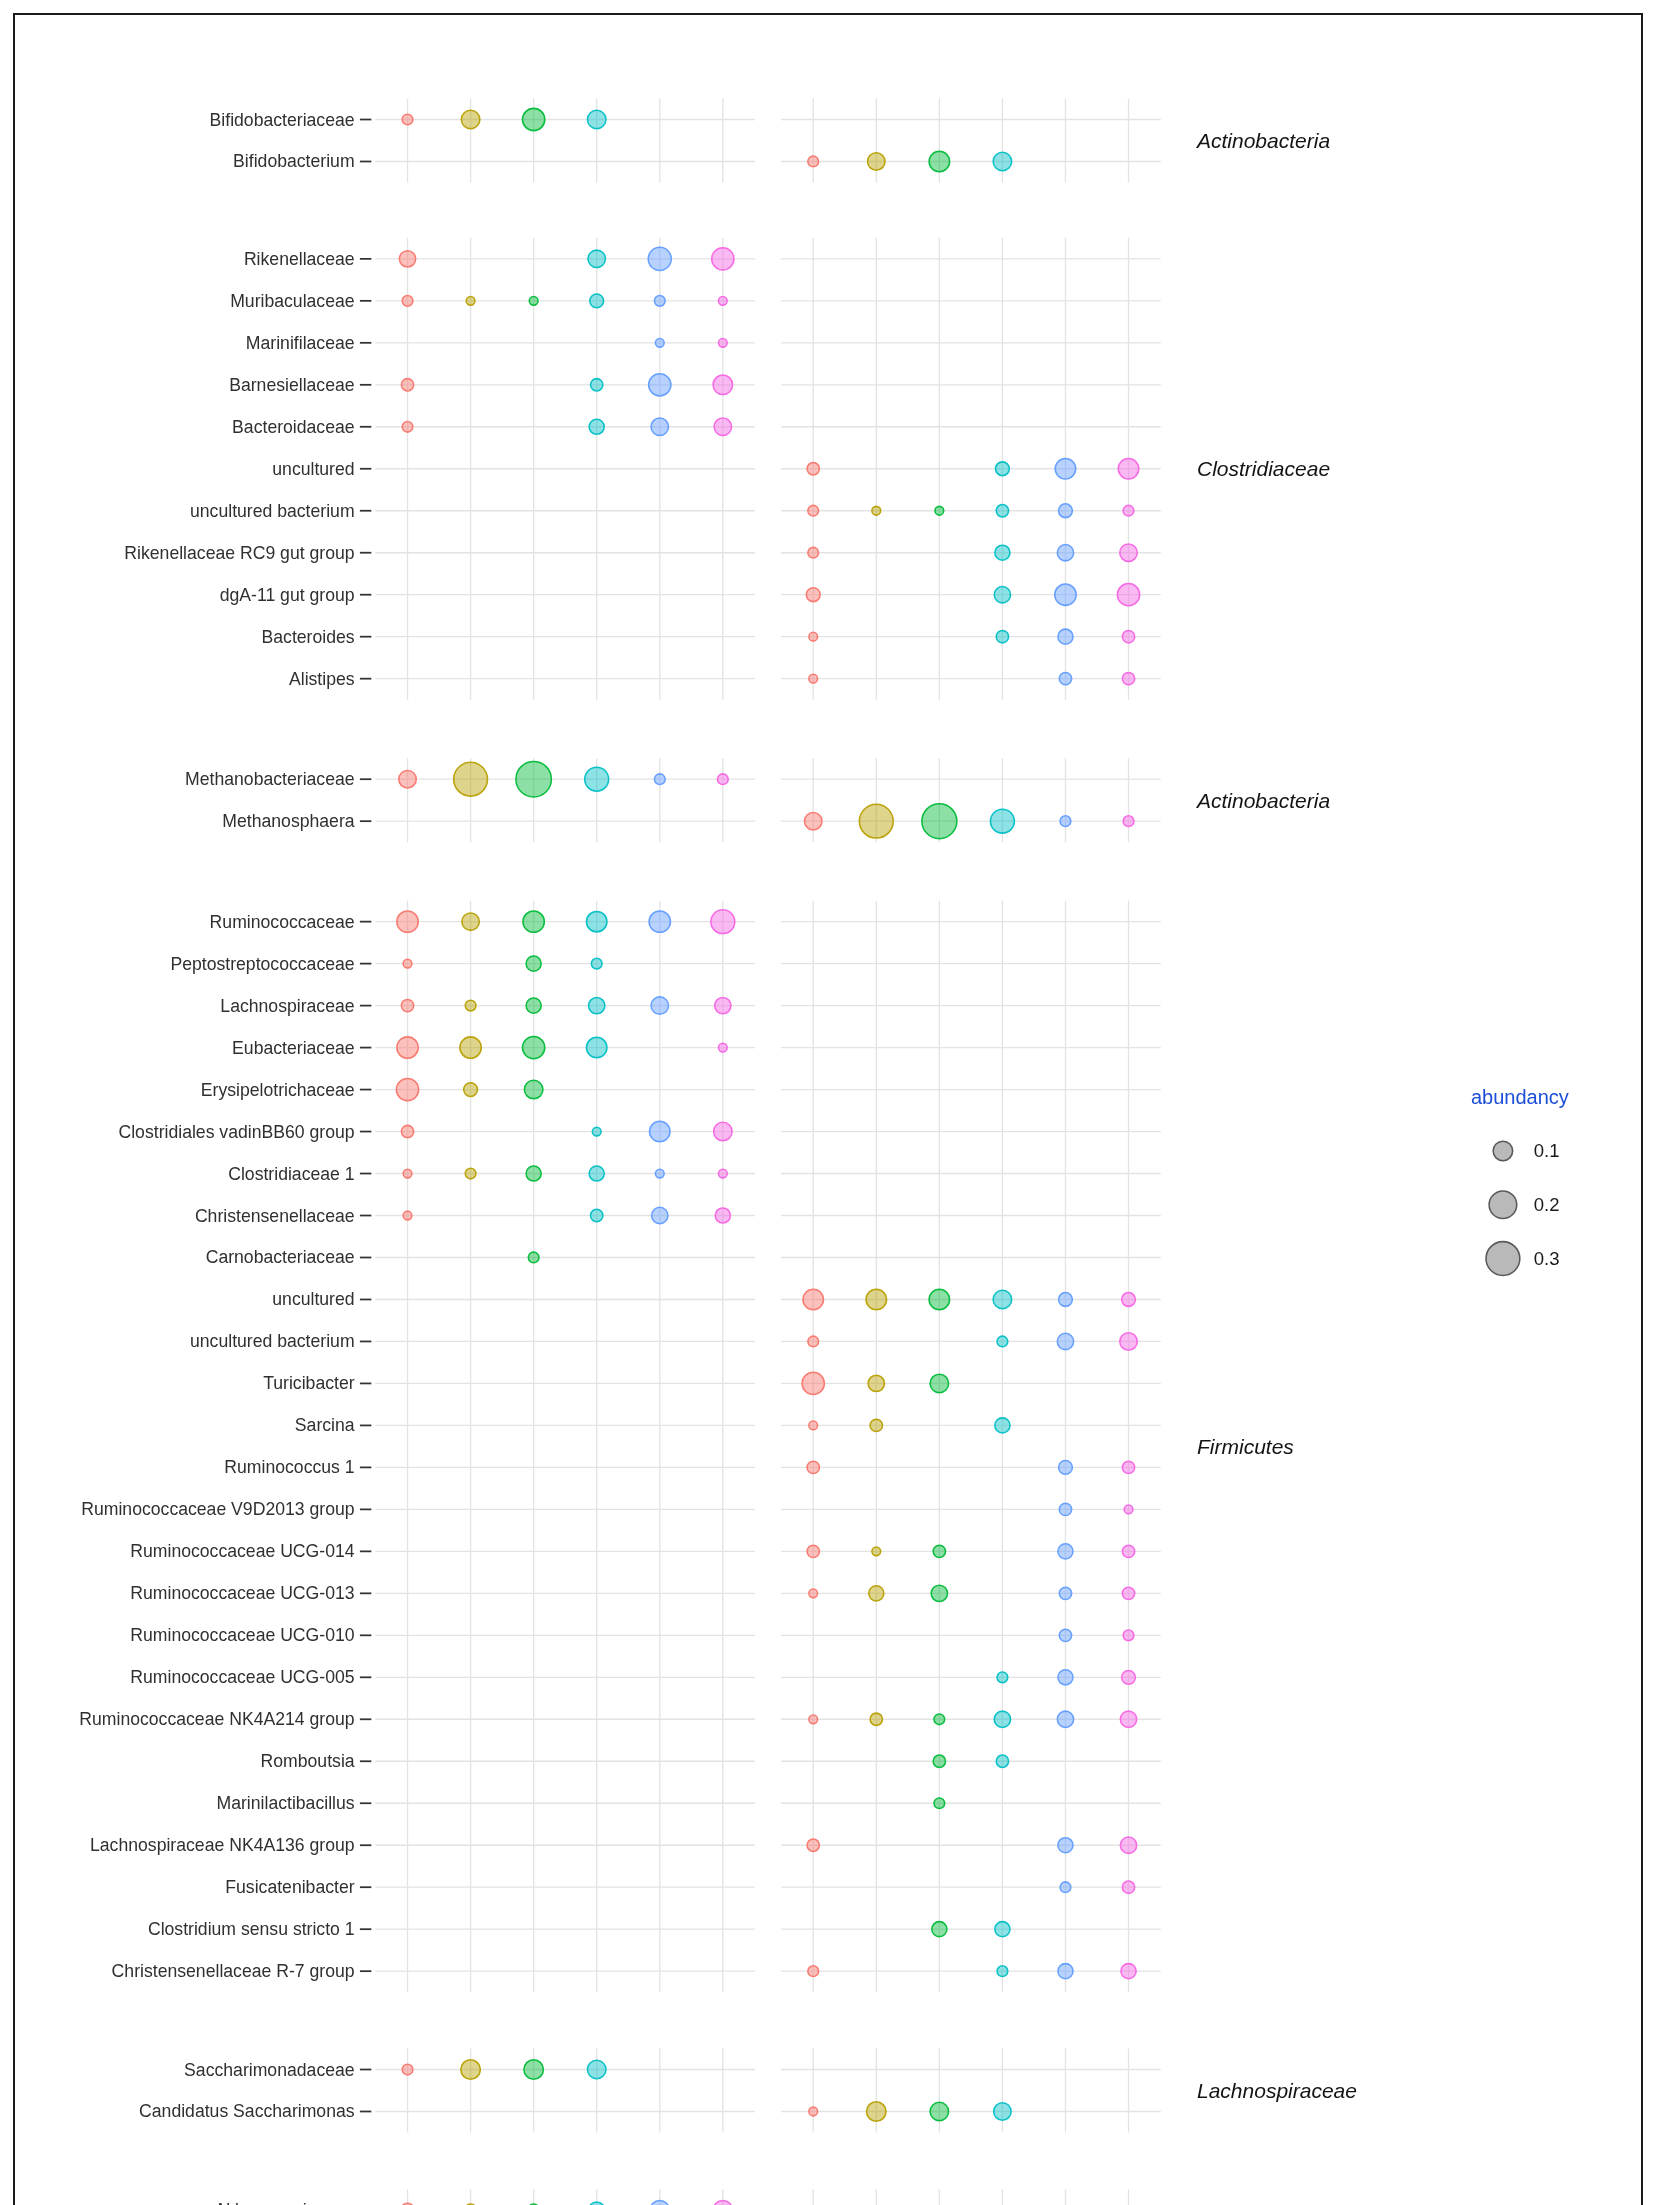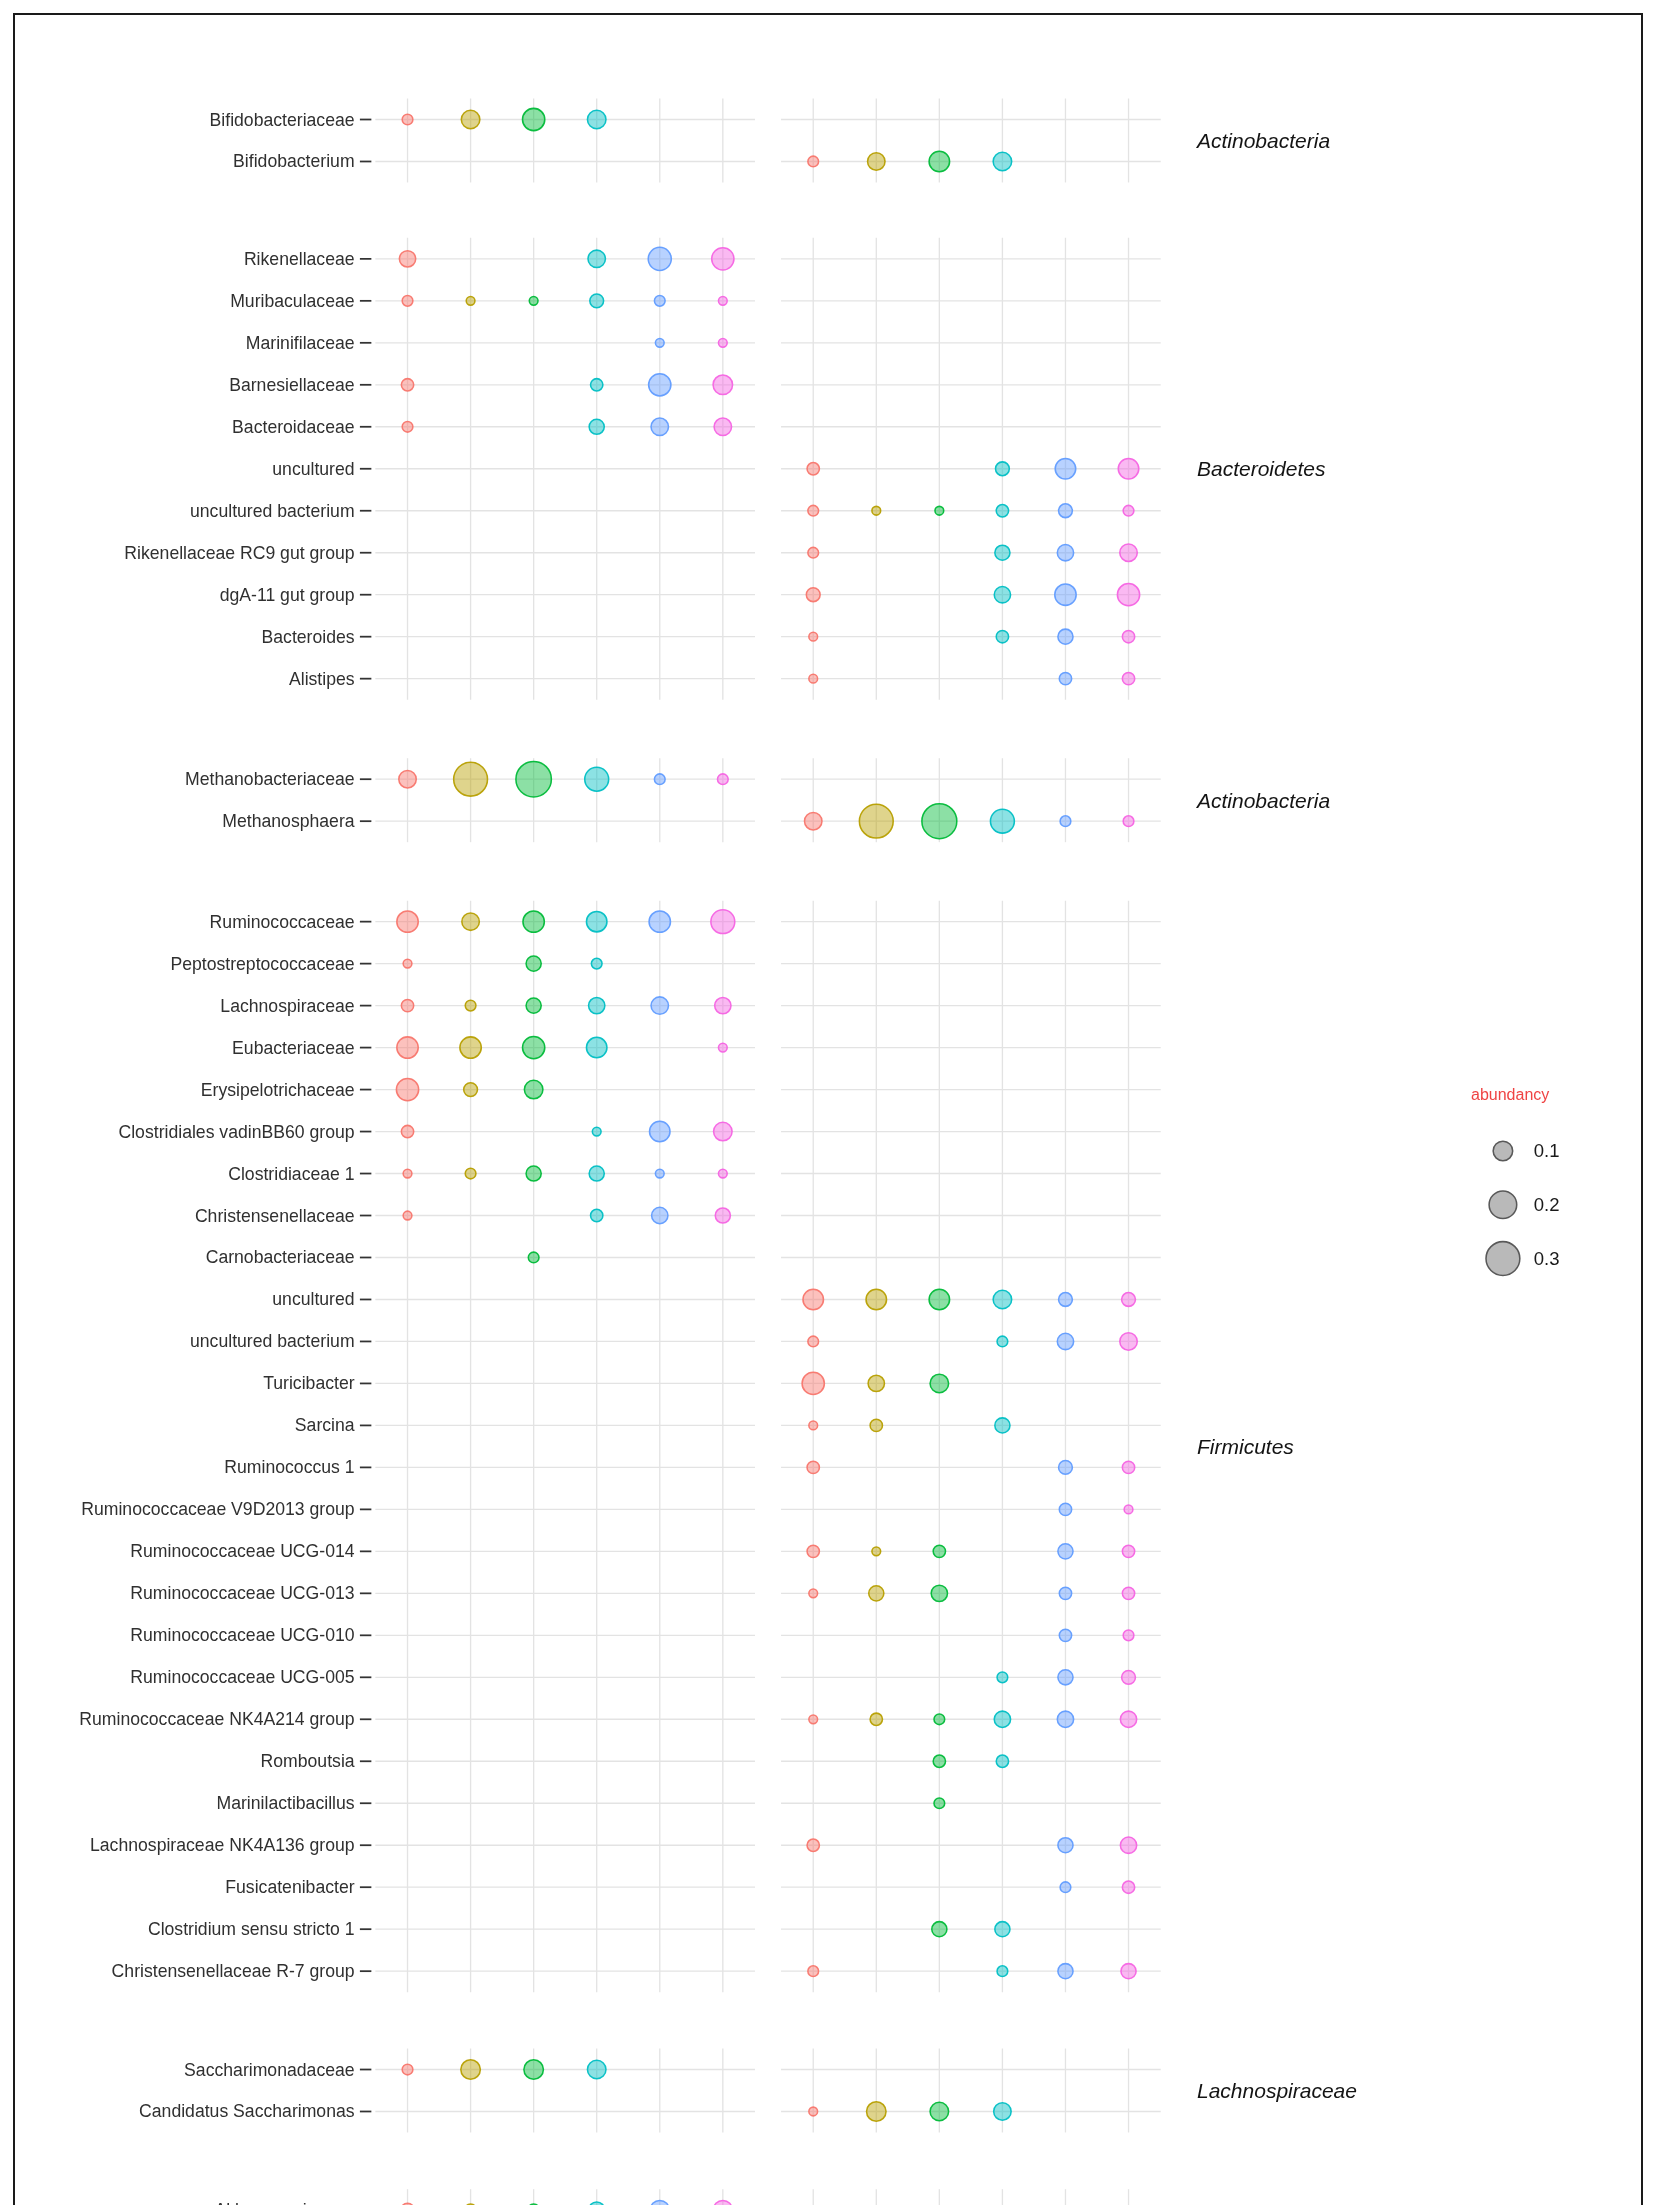--- a/index.html
+++ b/index.html
@@ -9,21 +9,21 @@
          border:2.2px solid #1a1a1a;box-sizing:border-box;}
   #plot{position:absolute;left:0;top:0;}
   svg text{font-family:"Liberation Sans",sans-serif;}
   .strip{position:absolute;top:44px;height:49px;width:380px;background:#d9d9d9;
          border:1.3px solid #1f1f1f;box-sizing:border-box;display:flex;
          align-items:center;justify-content:center;font-size:22px;color:#111;}
   .strip-family{left:375px;}
   .strip-genus{left:781px;}
   .phylum{position:absolute;left:1197px;transform:translateY(-50%);
           font-size:21px;color:#141414;white-space:nowrap;font-style:italic;}
-  .legend-title{position:absolute;left:1471px;top:1086px;font-size:16px;color:#ef4444;}
+  .legend-title{position:absolute;left:1471px;top:1086px;font-size:20px;color:#1d4ed8;}
 </style>
 </head>
 <body>
 
 <div class="figure">
   <div class="frame"></div>
 
   <svg id="plot" width="1656" height="2544" viewBox="0 0 3755 5769">
       <line x1="924" x2="924" y1="223.4" y2="413.8" stroke="#e3e3e3" stroke-width="3"></line>
       <line x1="1067" x2="1067" y1="223.4" y2="413.8" stroke="#e3e3e3" stroke-width="3"></line>
@@ -483,20 +483,20 @@
       <circle cx="3408" cy="2610" r="22.135943621178654" fill="#8a8a8a" fill-opacity="0.6" stroke="#595959" stroke-width="3.5"></circle>
       <text x="3478" y="2610" text-anchor="start" dominant-baseline="central" font-size="42" fill="#1a1a1a">0.1</text>
       <circle cx="3408" cy="2732" r="31.304951684997054" fill="#8a8a8a" fill-opacity="0.6" stroke="#595959" stroke-width="3.5"></circle>
       <text x="3478" y="2732" text-anchor="start" dominant-baseline="central" font-size="42" fill="#1a1a1a">0.2</text>
       <circle cx="3408" cy="2854" r="38.34057902536163" fill="#8a8a8a" fill-opacity="0.6" stroke="#595959" stroke-width="3.5"></circle>
       <text x="3478" y="2854" text-anchor="start" dominant-baseline="central" font-size="42" fill="#1a1a1a">0.3</text>
     </svg>
 
 
   <div class="phylum" style="top:141px">Actinobacteria</div>
-  <div class="phylum" style="top:469px">Bacteroidetes</div>
+  <div class="phylum" style="top:469px">Clostridiaceae</div>
   <div class="phylum" style="top:801px">Actinobacteria</div>
   <div class="phylum" style="top:1447px">Firmicutes</div>
   <div class="phylum" style="top:2091px">Lachnospiraceae</div>
 
   <div class="legend-title">abundancy</div>
 </div>
 
 
 </body></html>

